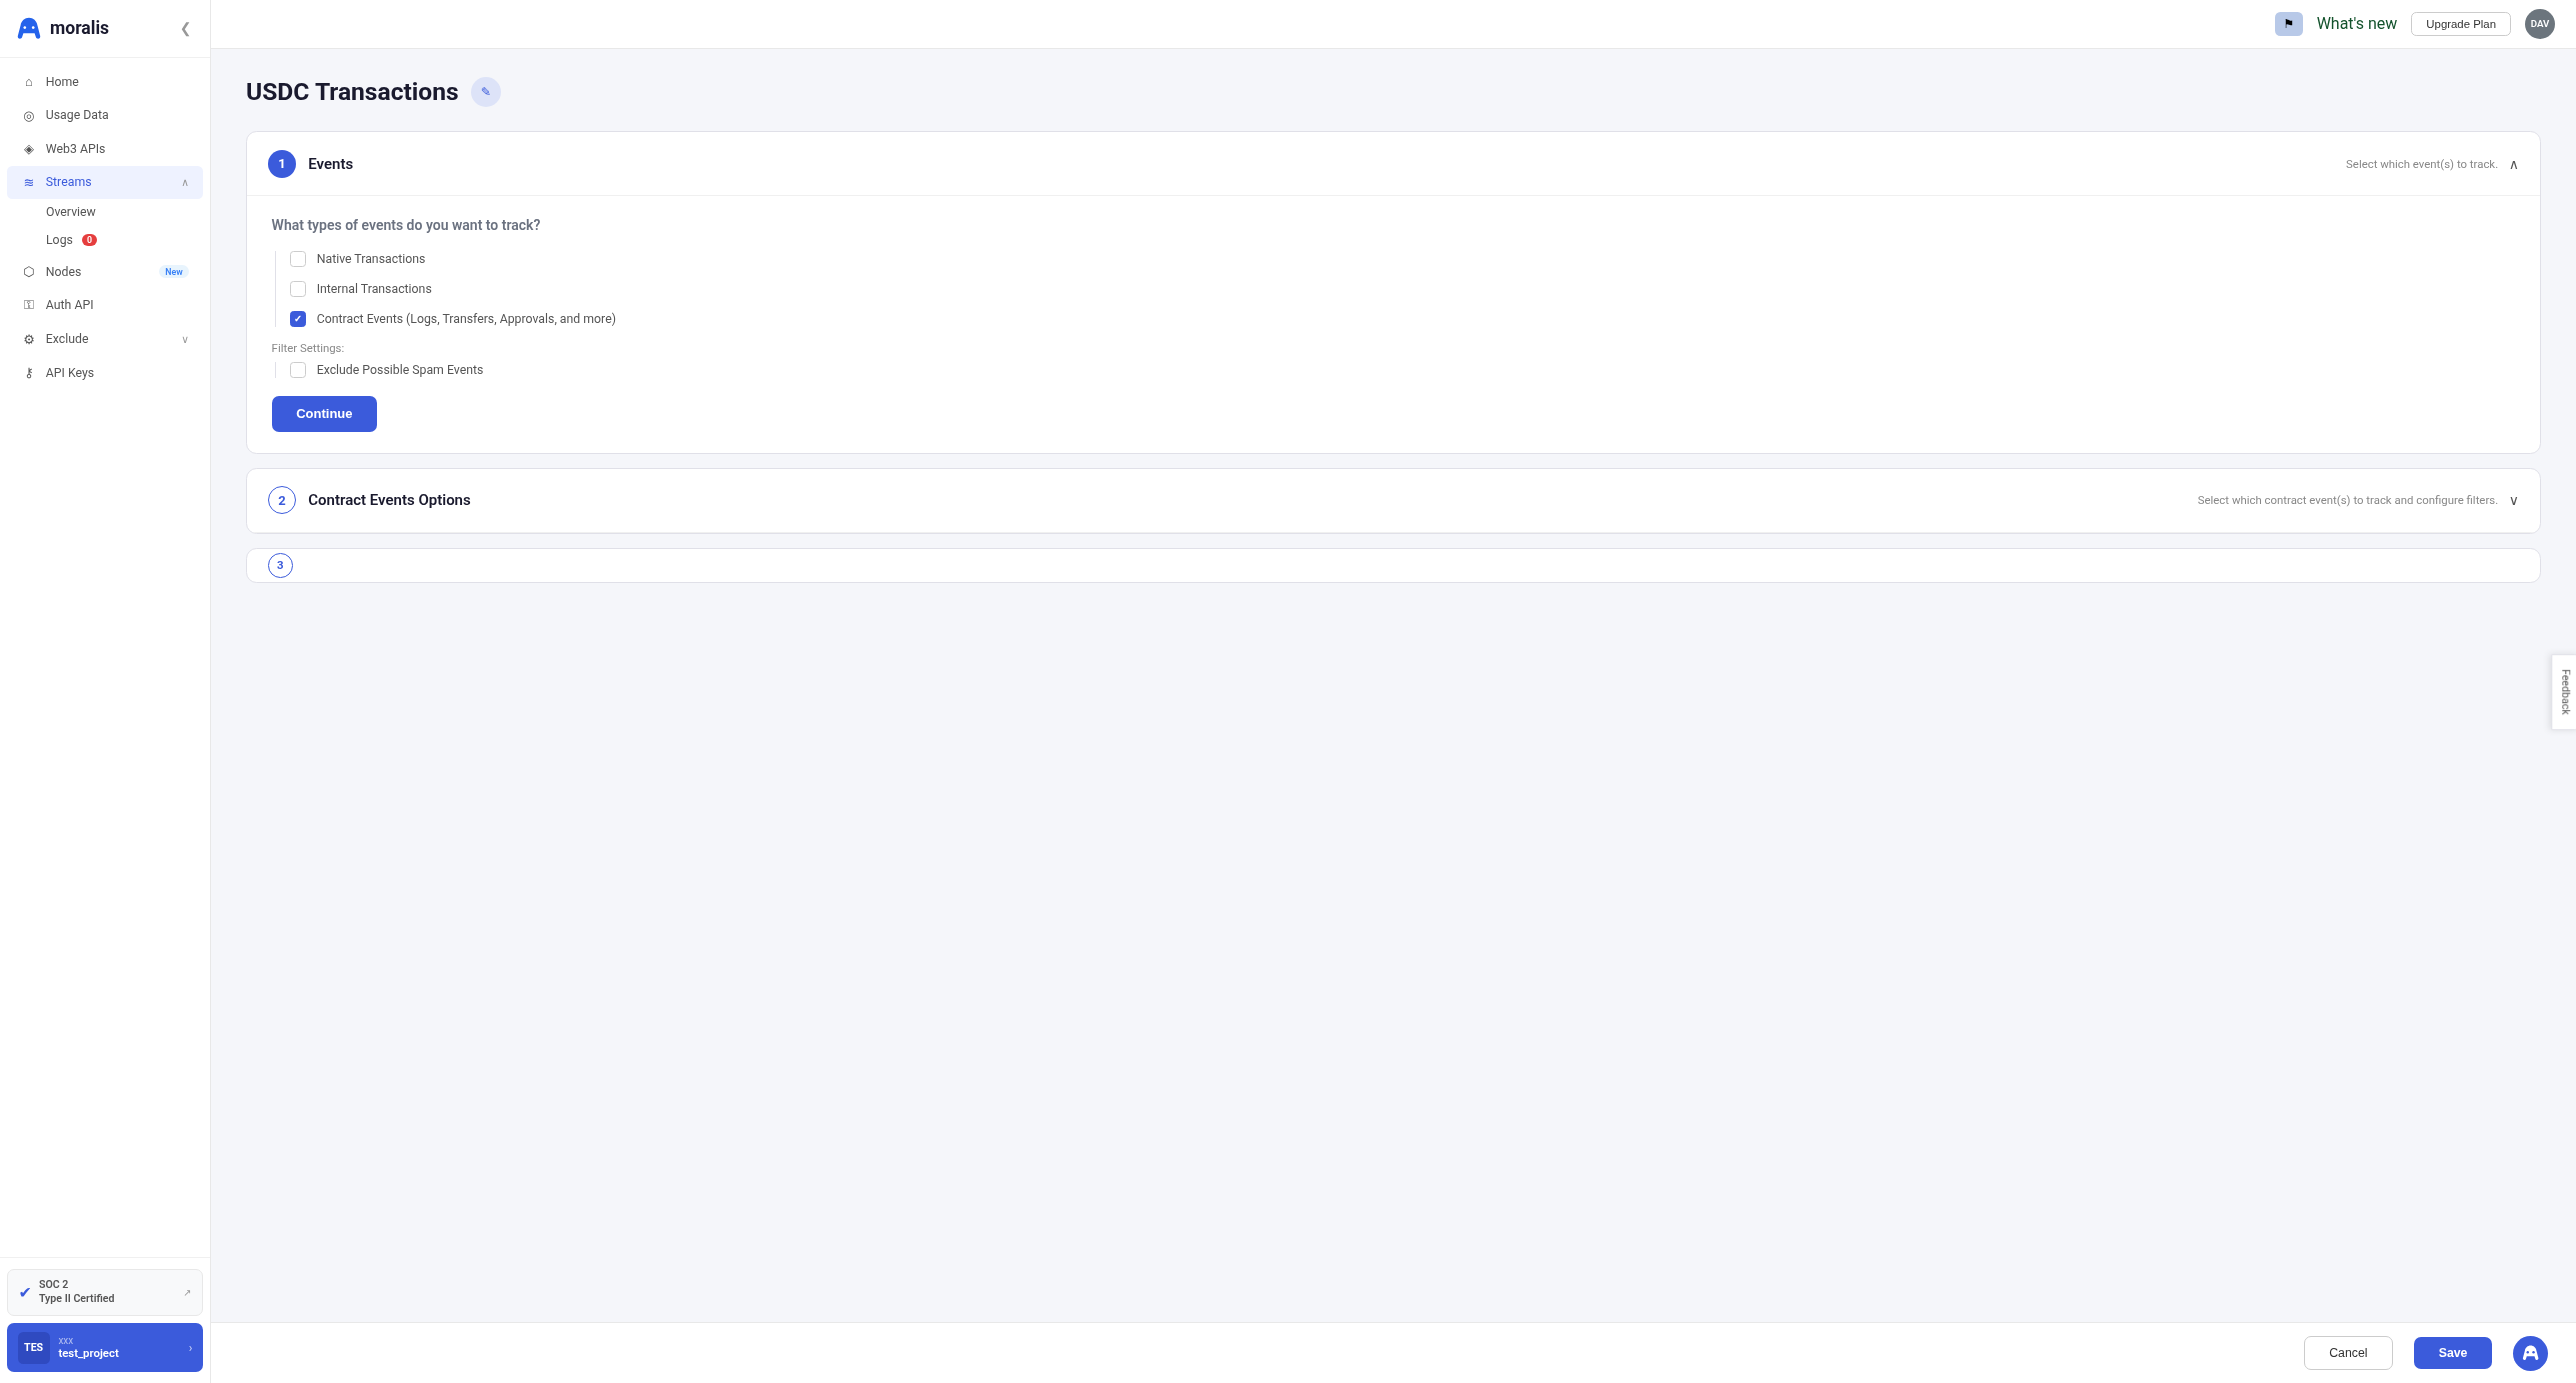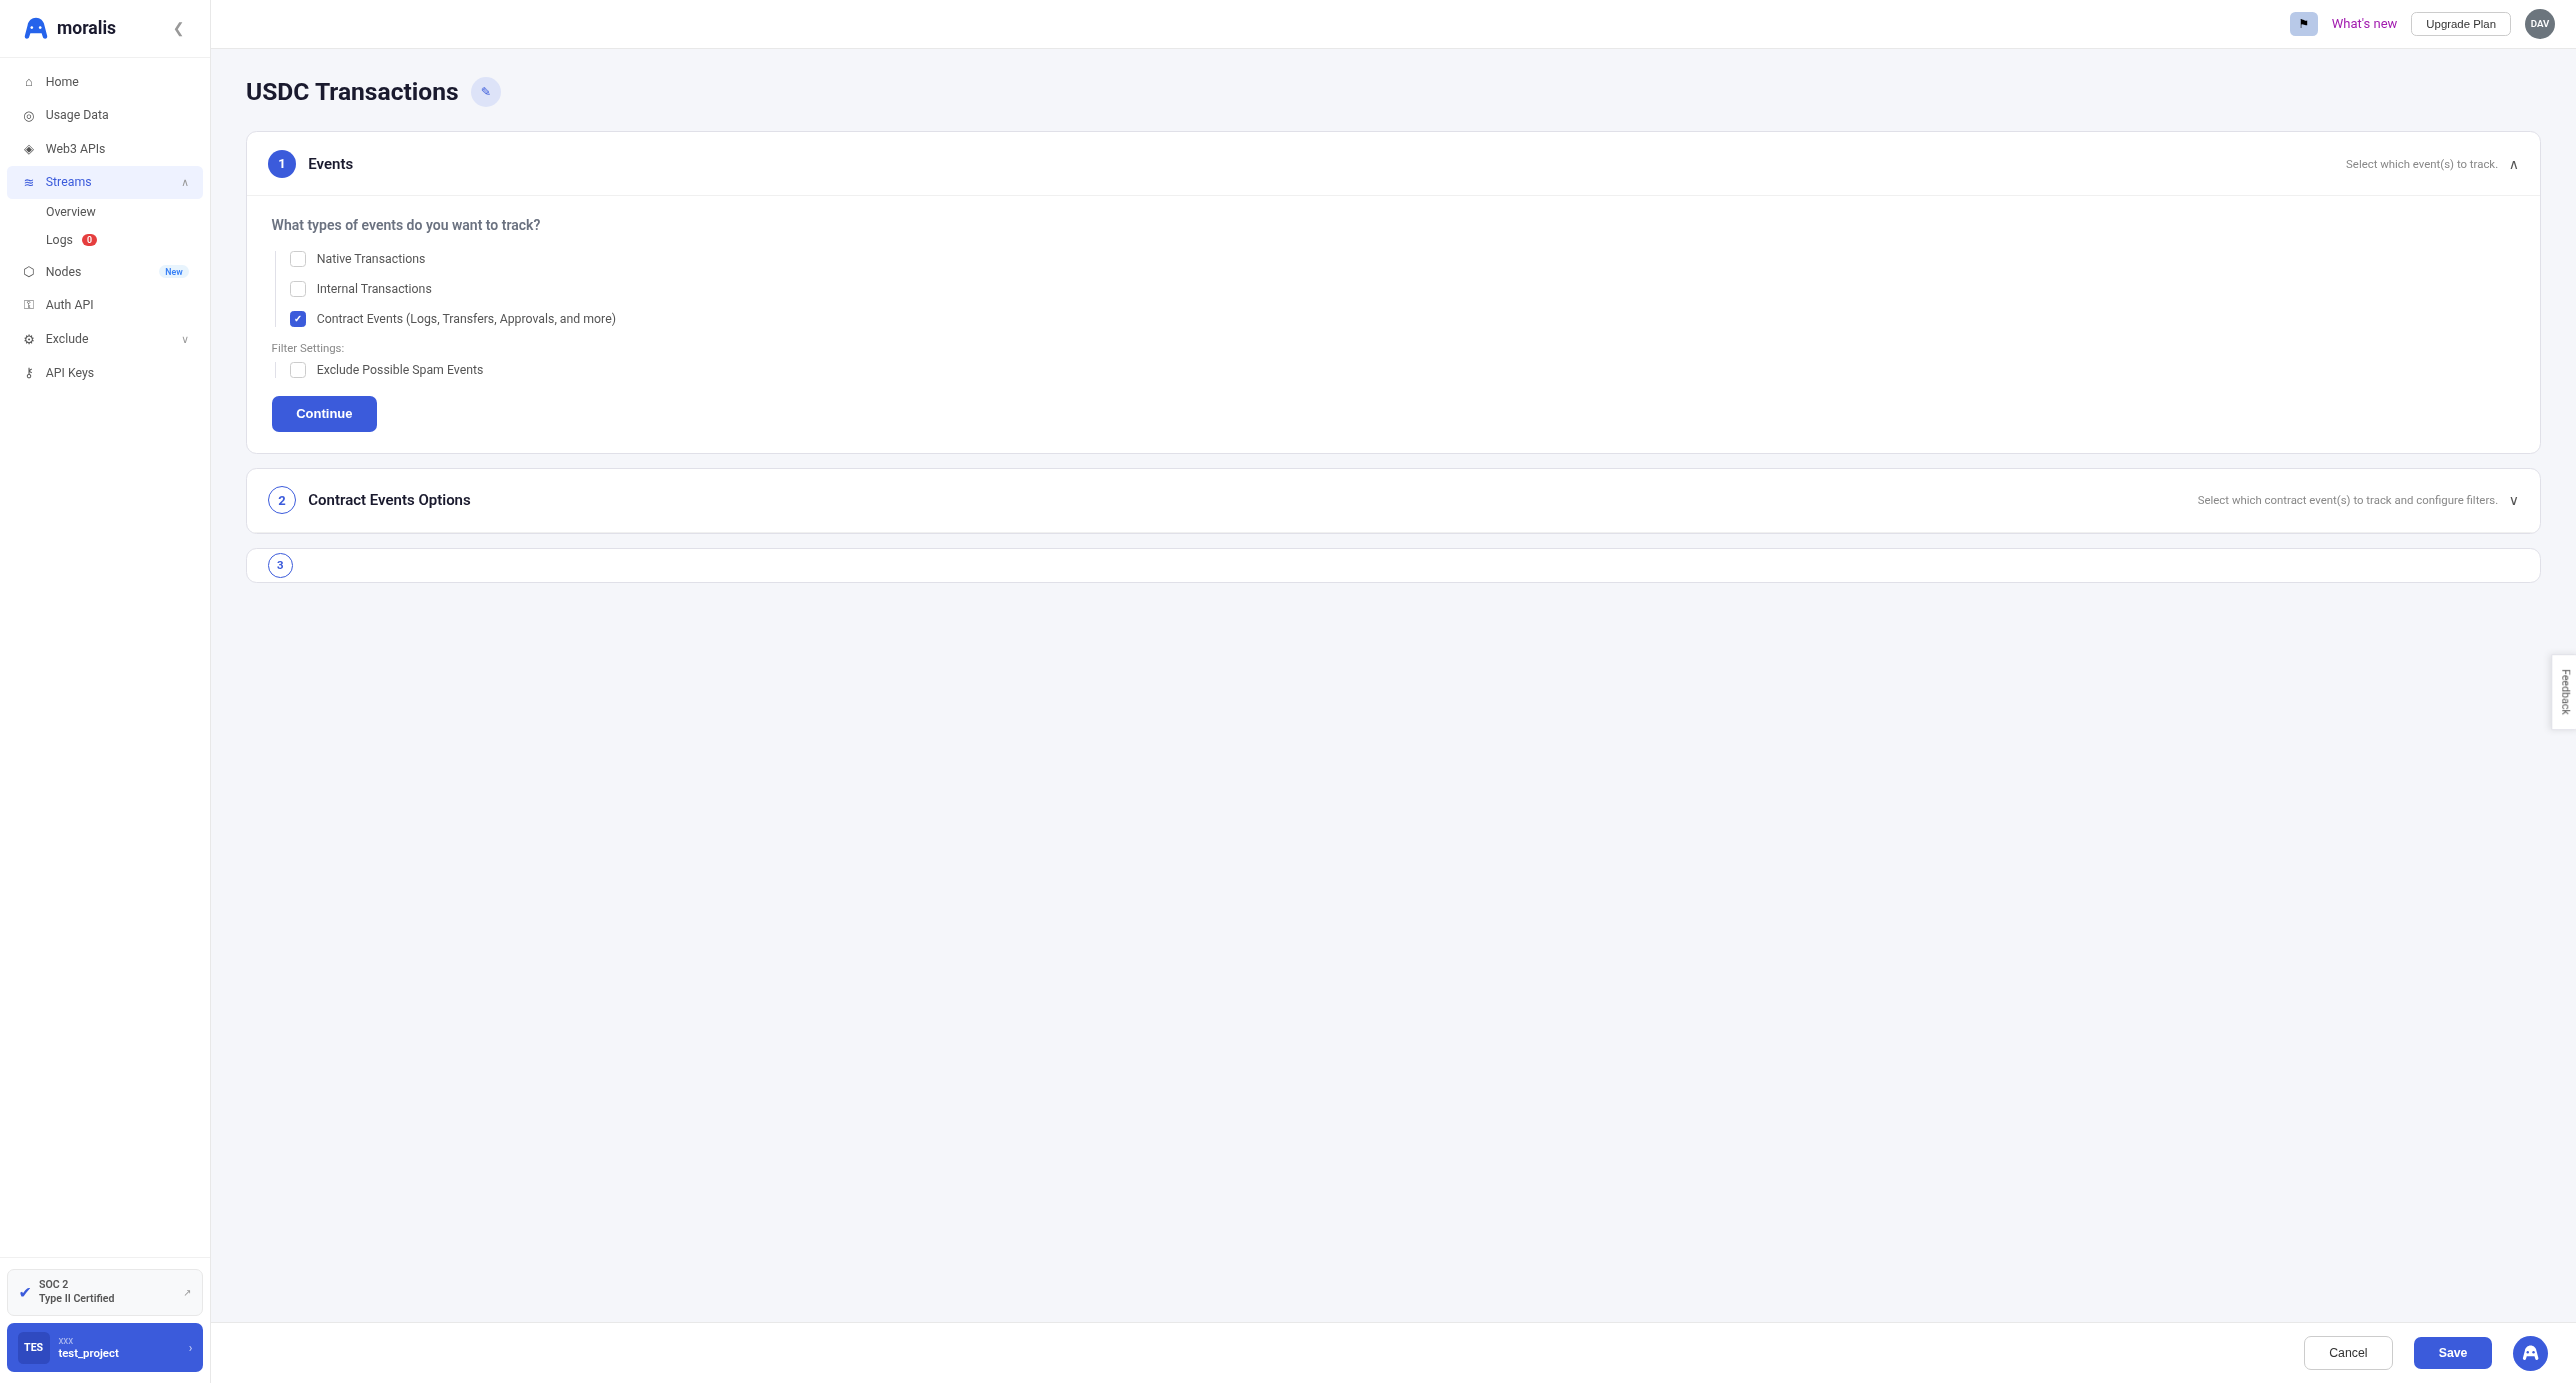--- a/index.html
+++ b/index.html
@@ -12,21 +12,21 @@
       border-right: 0.9px solid #e8e8e8;
       display: flex;
       flex-direction: column;
       height: 100vh;
       flex-shrink: 0;
     }
     .sidebar-logo {
       display: flex;
       align-items: center;
       justify-content: space-between;
-      padding: 16px 22px;
+      padding: 16px 15px;
       border-bottom: 0.9px solid #f0f0f0;
     }
     .logo-text {
       display: flex;
       align-items: center;
       gap: 7px;
       font-size: 17.6px;
       font-weight: 700;
       color: #1a1a2e;
     }
@@ -152,21 +152,21 @@
       width: 28px;
       height: 24.6px;
       background: #b8c9e8;
       border-radius: 5.3px;
       display: flex;
       align-items: center;
       justify-content: center;
       font-size: 12.3px;
       cursor: pointer;
     }
-    .whats-new { font-size: 13px; color: #a21caf; cursor: pointer; }
+    .whats-new { font-size: 16px; color: #14532d; cursor: pointer; }
     .upgrade-btn {
       border: 1.3px solid #ccc;
       background: #fff;
       border-radius: 5.3px;
       padding: 5.3px 14px;
       font-size: 11.4px;
       font-weight: 500;
       color: #333;
       cursor: pointer;
     }

